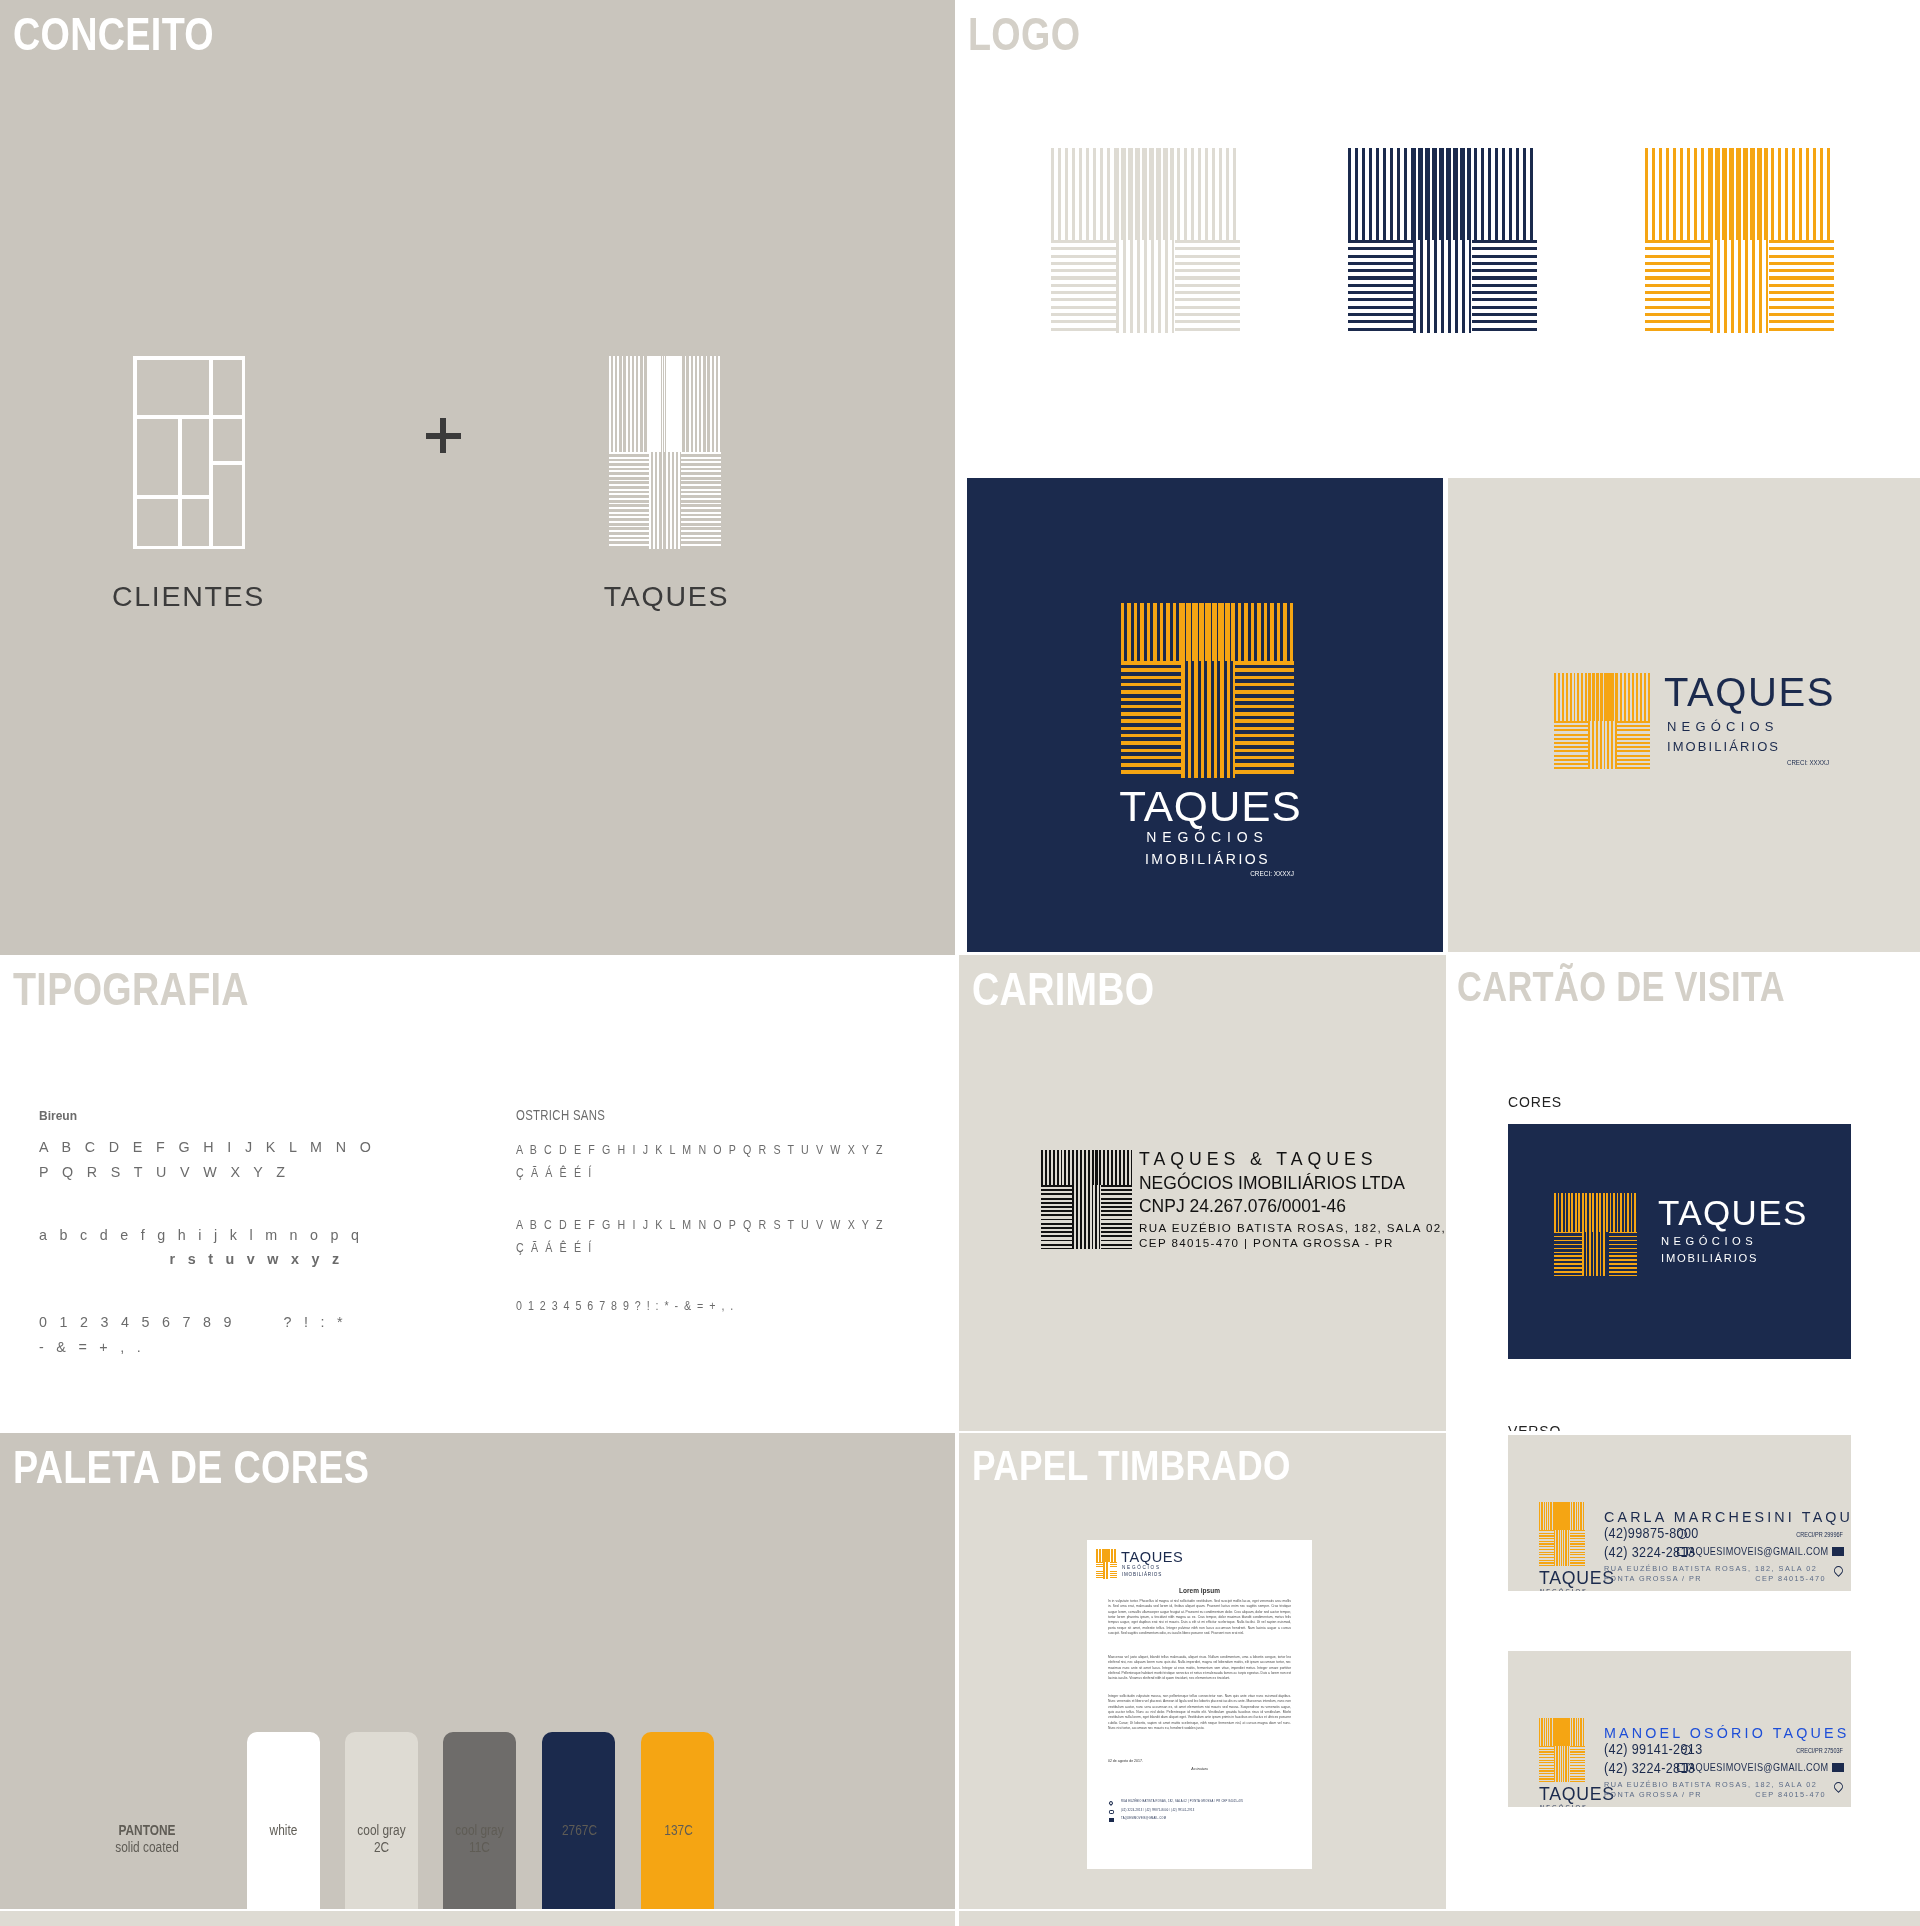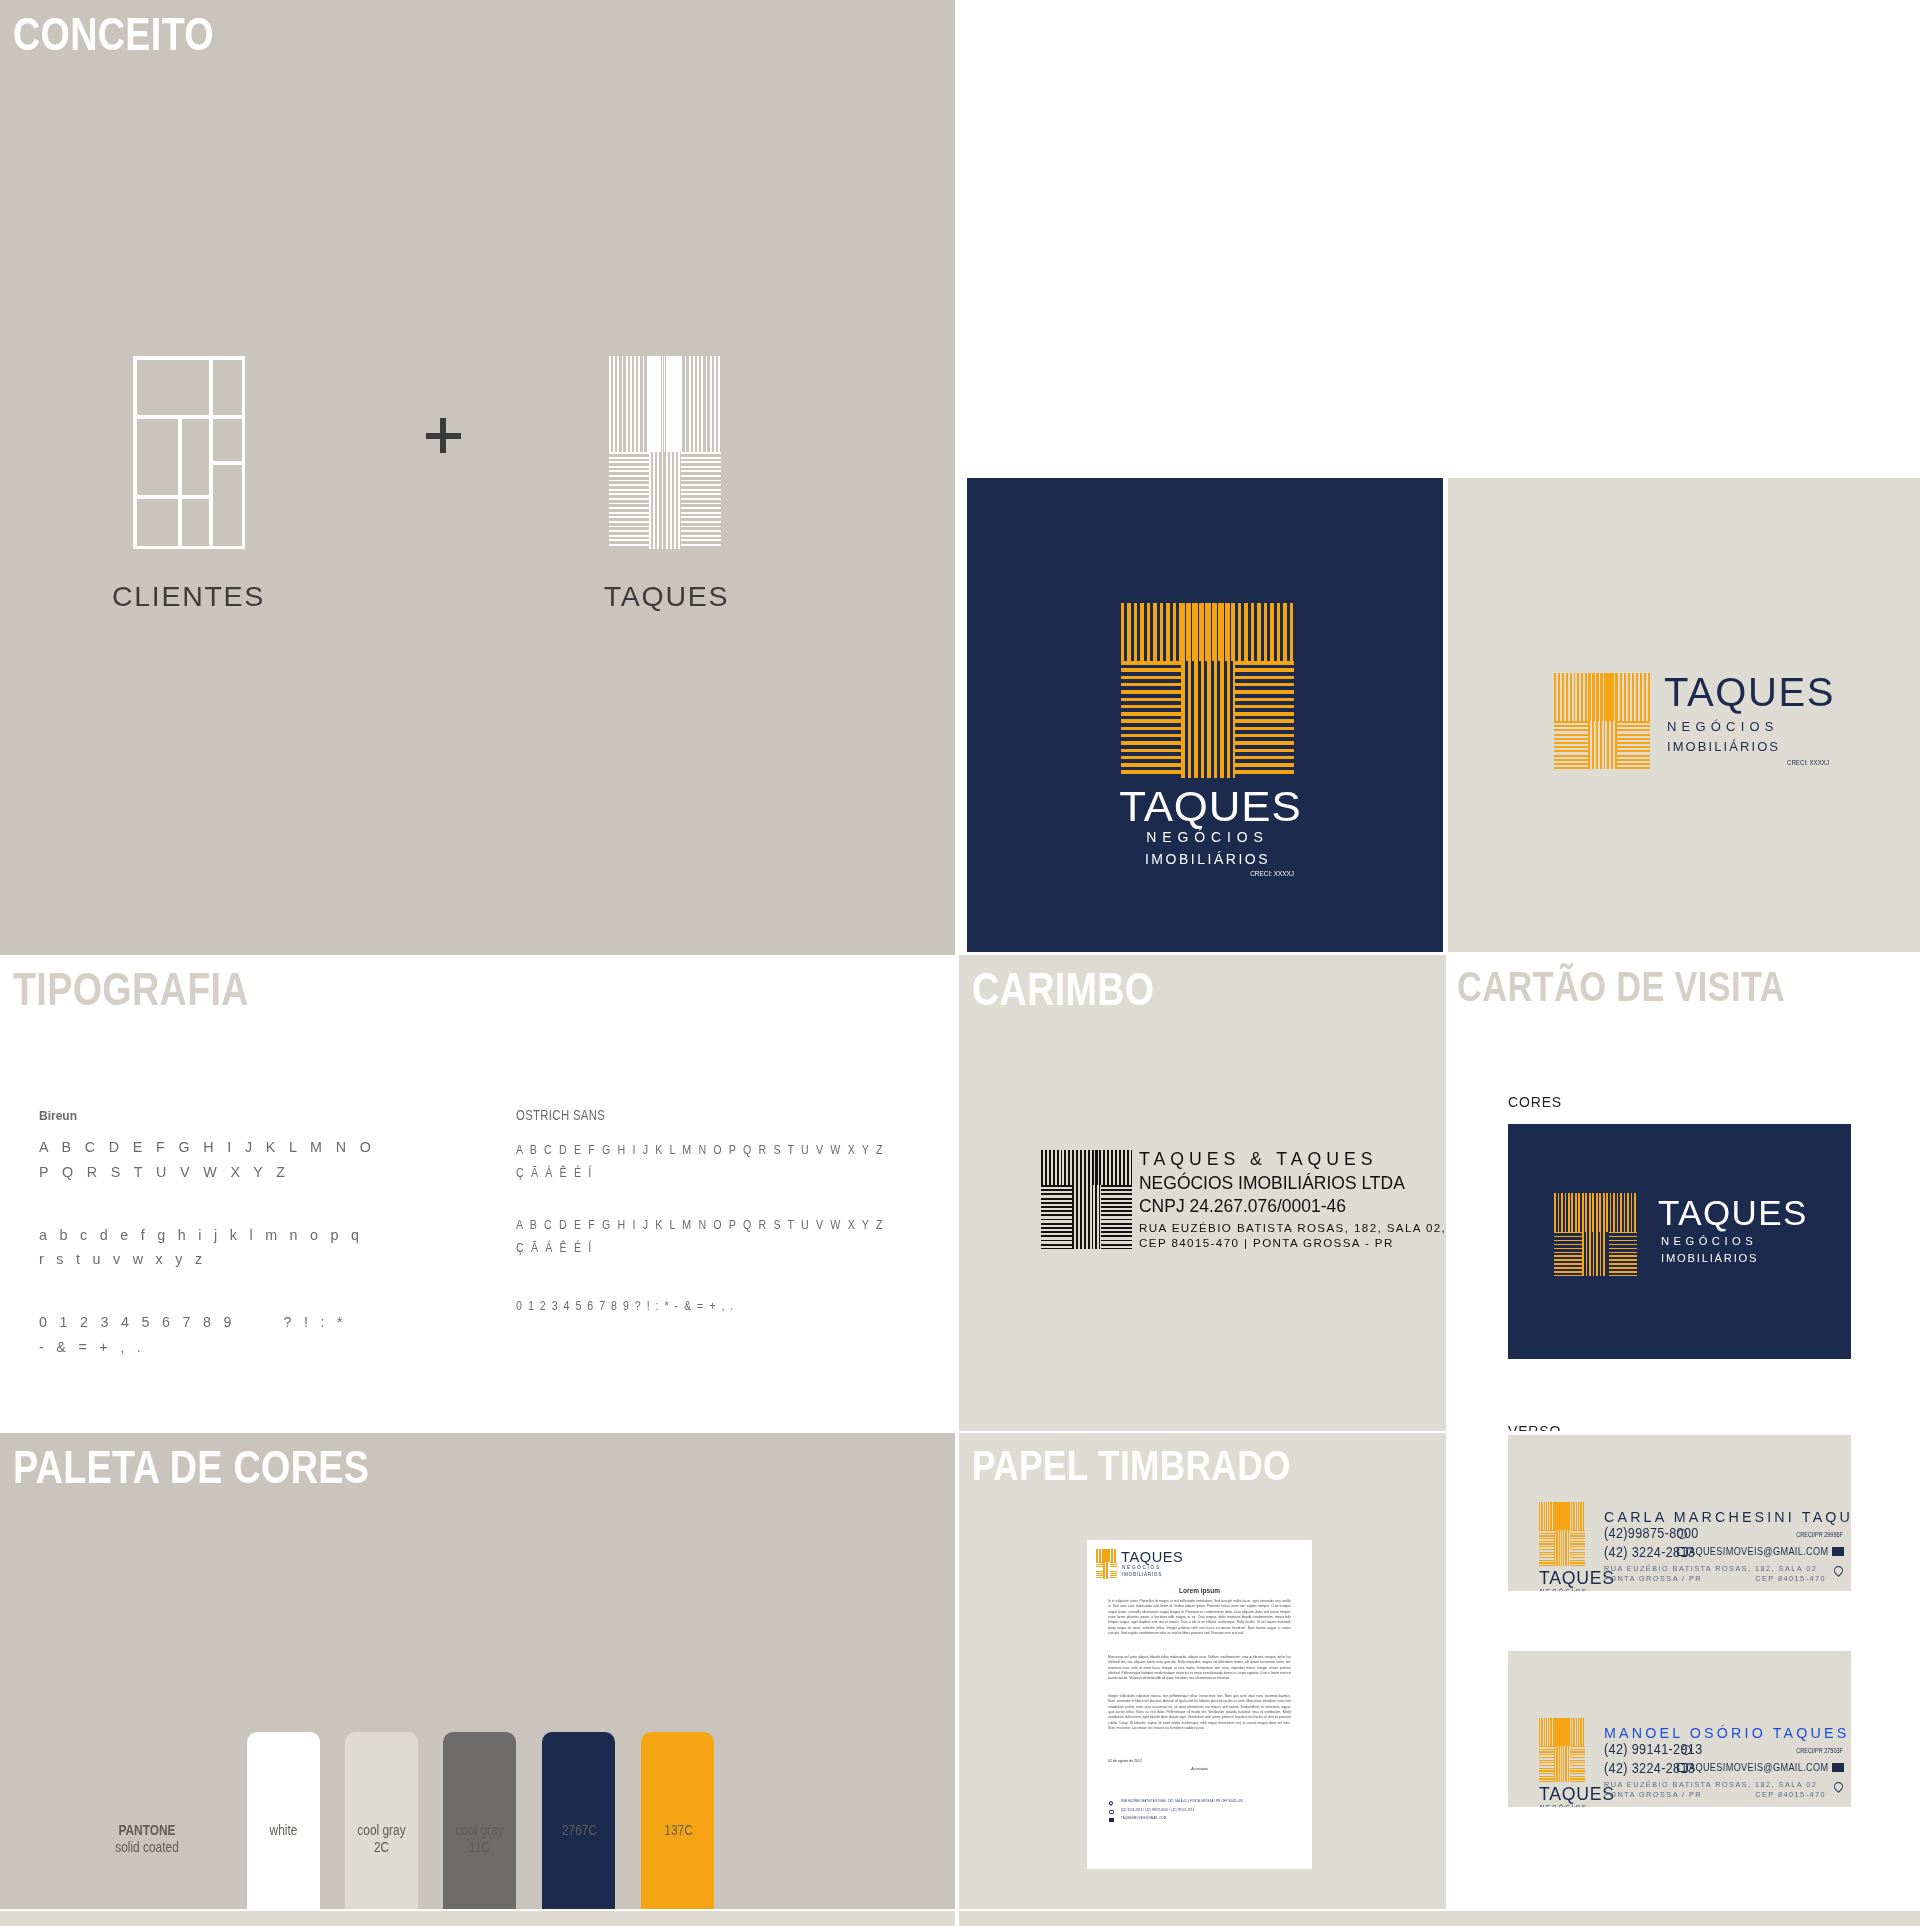--- a/index.html
+++ b/index.html
@@ -102,20 +102,56 @@
       <div style="position:absolute;left:40px;top:0;width:31px;height:193px;
                   background:repeating-linear-gradient(to right,#fff 0 1.9px,transparent 1.9px 4.2px);"></div>
     </div>
 
     <div class="wordmark" style="position:absolute;left:73px;top:580px;width:231px;text-align:center;
                 font-size:28.5px;color:#3b3b3b;font-weight:300;letter-spacing:.06em;">CLIENTES</div>
     <div class="wordmark" style="position:absolute;left:551px;top:580px;width:231px;text-align:center;
                 font-size:28.5px;color:#3b3b3b;font-weight:300;letter-spacing:.06em;">TAQUES</div>
   </div>
 
+  <div class="sec bg-white" style="left:955px;top:0;width:965px;height:476px;">
+    <div class="sec-title t-gray" style="position:absolute;left:13px;top:13px;font-size:46px;">LOGO</div>
+
+    <div style="position:absolute;left:96px;top:148px;width:189px;height:185px;">
+      <div style="position:absolute;left:0;top:0;width:189px;height:92px;
+                  background:repeating-linear-gradient(to right,#dedbd3 0 3.1px,transparent 3.1px 7px);"></div>
+      <div style="position:absolute;left:0;top:92px;width:65px;height:93px;
+                  background:repeating-linear-gradient(to bottom,#dedbd3 0 3.1px,transparent 3.1px 7.3px);"></div>
+      <div style="position:absolute;right:0;top:92px;width:65px;height:93px;
+                  background:repeating-linear-gradient(to bottom,#dedbd3 0 3.1px,transparent 3.1px 7.3px);"></div>
+      <div style="position:absolute;left:65px;top:0;width:58px;height:185px;
+                  background:repeating-linear-gradient(to right,#dedbd3 0 3.1px,transparent 3.1px 7px);"></div>
+    </div>
+
+    <div style="position:absolute;left:393px;top:148px;width:189px;height:185px;">
+      <div style="position:absolute;left:0;top:0;width:189px;height:92px;
+                  background:repeating-linear-gradient(to right,#1b2a4d 0 3.1px,transparent 3.1px 7px);"></div>
+      <div style="position:absolute;left:0;top:92px;width:65px;height:93px;
+                  background:repeating-linear-gradient(to bottom,#1b2a4d 0 3.1px,transparent 3.1px 7.3px);"></div>
+      <div style="position:absolute;right:0;top:92px;width:65px;height:93px;
+                  background:repeating-linear-gradient(to bottom,#1b2a4d 0 3.1px,transparent 3.1px 7.3px);"></div>
+      <div style="position:absolute;left:65px;top:0;width:58px;height:185px;
+                  background:repeating-linear-gradient(to right,#1b2a4d 0 3.1px,transparent 3.1px 7px);"></div>
+    </div>
+
+    <div style="position:absolute;left:690px;top:148px;width:189px;height:185px;">
+      <div style="position:absolute;left:0;top:0;width:189px;height:92px;
+                  background:repeating-linear-gradient(to right,#f5a513 0 3.1px,transparent 3.1px 7px);"></div>
+      <div style="position:absolute;left:0;top:92px;width:65px;height:93px;
+                  background:repeating-linear-gradient(to bottom,#f5a513 0 3.1px,transparent 3.1px 7.3px);"></div>
+      <div style="position:absolute;right:0;top:92px;width:65px;height:93px;
+                  background:repeating-linear-gradient(to bottom,#f5a513 0 3.1px,transparent 3.1px 7.3px);"></div>
+      <div style="position:absolute;left:65px;top:0;width:58px;height:185px;
+                  background:repeating-linear-gradient(to right,#f5a513 0 3.1px,transparent 3.1px 7px);"></div>
+    </div>
+  </div>
 
   <div class="sec navy" style="left:967px;top:478px;width:476px;height:474px;">
     <div style="position:absolute;left:154px;top:125px;width:173px;height:175px;">
       <div style="position:absolute;left:0;top:0;width:173px;height:58px;
                   background:repeating-linear-gradient(to right,#f5a513 0 3.5px,transparent 3.5px 6.5px);"></div>
       <div style="position:absolute;left:0;top:58px;width:60px;height:117px;
                   background:repeating-linear-gradient(to bottom,#f5a513 0 3.5px,transparent 3.5px 7.3px);"></div>
       <div style="position:absolute;right:0;top:58px;width:60px;height:117px;
                   background:repeating-linear-gradient(to bottom,#f5a513 0 3.5px,transparent 3.5px 7.3px);"></div>
       <div style="position:absolute;left:60px;top:0;width:54px;height:175px;
@@ -150,21 +186,21 @@
   </div>
 
   <div class="sec bg-white" style="left:0;top:955px;width:955px;height:476px;">
     <div class="sec-title t-gray" style="position:absolute;left:13px;top:13px;font-size:46px;">TIPOGRAFIA</div>
 
     <div style="position:absolute;left:39px;top:154px;width:435px;color:#6b6b6b;">
       <div style="font-family:'Liberation Sans',sans-serif;font-size:12px;font-weight:700;">Bireun</div>
       <div style="font-size:14.3px;font-weight:300;letter-spacing:.34em;margin-top:12.3px;line-height:1.7;">A B C D E F G H I J K L M N O</div>
       <div style="font-size:14.3px;font-weight:300;letter-spacing:.34em;line-height:1.7;">P Q R S T U V W X Y Z</div>
       <div style="font-size:14.3px;font-weight:300;letter-spacing:.30em;margin-top:39px;line-height:1.7;">a b c d e f g h i j k l m n o p q</div>
-      <div style="font-size:14.3px;font-weight:400;letter-spacing:.30em;line-height:1.7;">r s t u v w x y z</div>
+      <div style="font-size:14.3px;font-weight:700;letter-spacing:.30em;line-height:1.7;text-align:center;">r s t u v w x y z</div>
       <div style="margin-top:39px;line-height:1.7;">
         <span style="font-size:14.3px;font-weight:300;letter-spacing:.30em;">0 1 2 3 4 5 6 7 8 9</span>
         <span style="font-size:14.3px;font-weight:300;letter-spacing:.30em;margin-left:46px;">? ! : *</span>
       </div>
       <div style="font-size:14.3px;font-weight:300;letter-spacing:.30em;line-height:1.7;">- &amp; = + , .</div>
     </div>
 
     <div style="position:absolute;left:516px;top:154px;width:424px;color:#6b6b6b;">
       <div class="sec-title" style="font-size:14.6px;color:#6b6b6b;font-weight:400;transform:scaleX(0.78);transform-origin:left top;letter-spacing:0.4px;">OSTRICH SANS</div>
       <div style="font-size:13px;font-weight:300;letter-spacing:.20em;margin-top:15.4px;line-height:1.8;transform:scaleX(0.82);transform-origin:left top;white-space:nowrap;">A B C D E F G H I J K L M N O P Q R S T U V W X Y Z</div>

